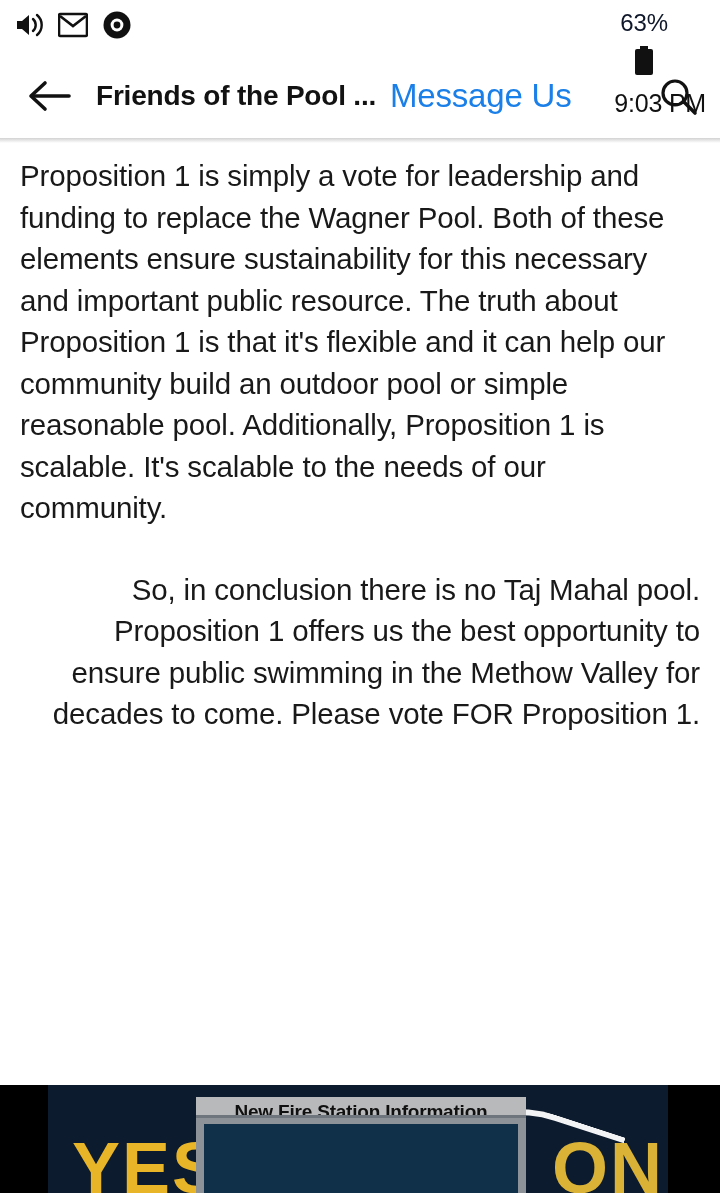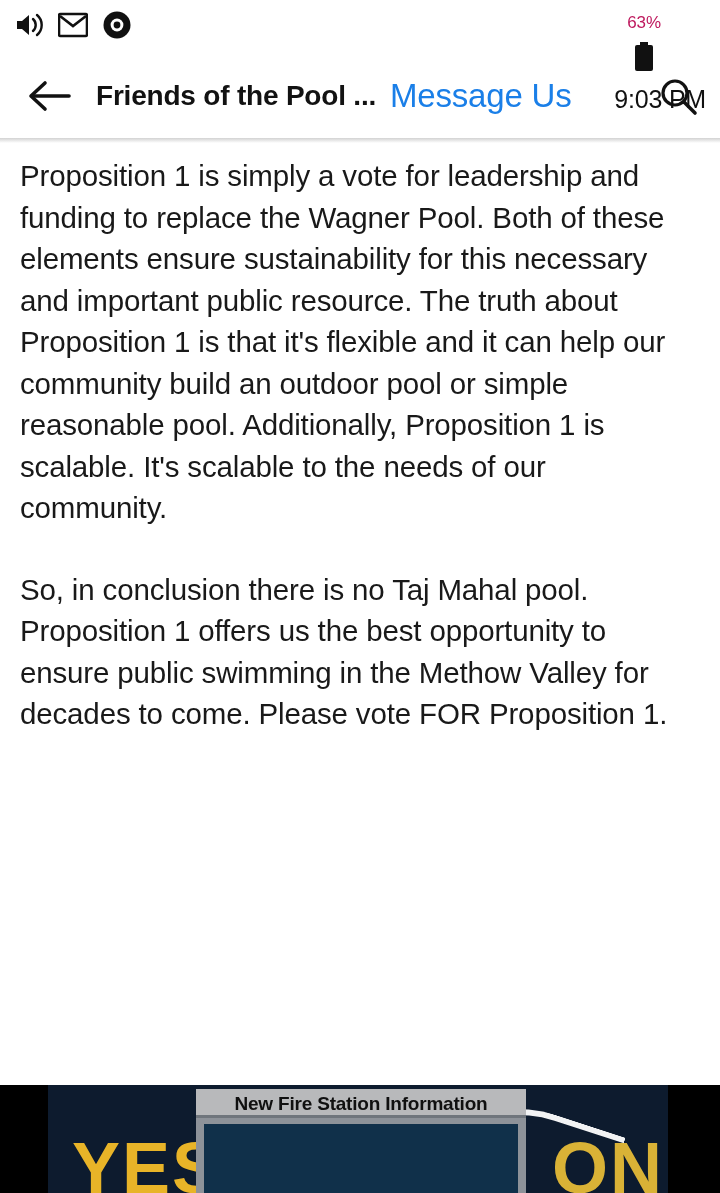--- a/index.html
+++ b/index.html
@@ -45,22 +45,22 @@
     display: flex;
     align-items: flex-start;
   }
   .net-label sup {
     font-size: 10px;
     line-height: 1;
     position: relative;
     top: 1px;
   }
   .battery-pct {
-    font-size: 17px;
-    color: #be185d;
+    font-size: 24px;
+    color: #0f172a;
     font-weight: 400;
   }
   .clock {
     font-size: 25px;
     color: #111111;
     font-weight: 400;
     letter-spacing: -0.2px;
     margin-left: 32px;
   }
 
@@ -120,21 +120,21 @@
     padding: 12px 20px 0 20px;
     box-sizing: border-box;
   }
   .para {
     font-size: 29.5px;
     line-height: 41.5px;
     color: #191919;
     margin: 0 0 40px 0;
     letter-spacing: -0.15px;
   }
-  .para:last-child { margin-bottom: 18px; }
+  .para:last-child { margin-bottom: 18px; text-align: right; }
 
   
   .media {
     position: absolute;
     left: 0;
     top: 1085px;
     width: 720px;
     height: 108px;
     overflow: hidden;
     background: #000000;
@@ -153,21 +153,21 @@
   }
   .media-band-right {
     position: absolute;
     right: 0; top: 0; bottom: 0;
     width: 52px;
     background: #000000;
   }
   .media-header {
     position: absolute;
     left: 196px;
-    top: 4px;
+    top: 12px;
     width: 330px;
     height: 30px;
     background: #b8b9bb;
     color: #101010;
     font-size: 19px;
     font-weight: bold;
     text-align: center;
     line-height: 30px;
     letter-spacing: -0.2px;
   }

